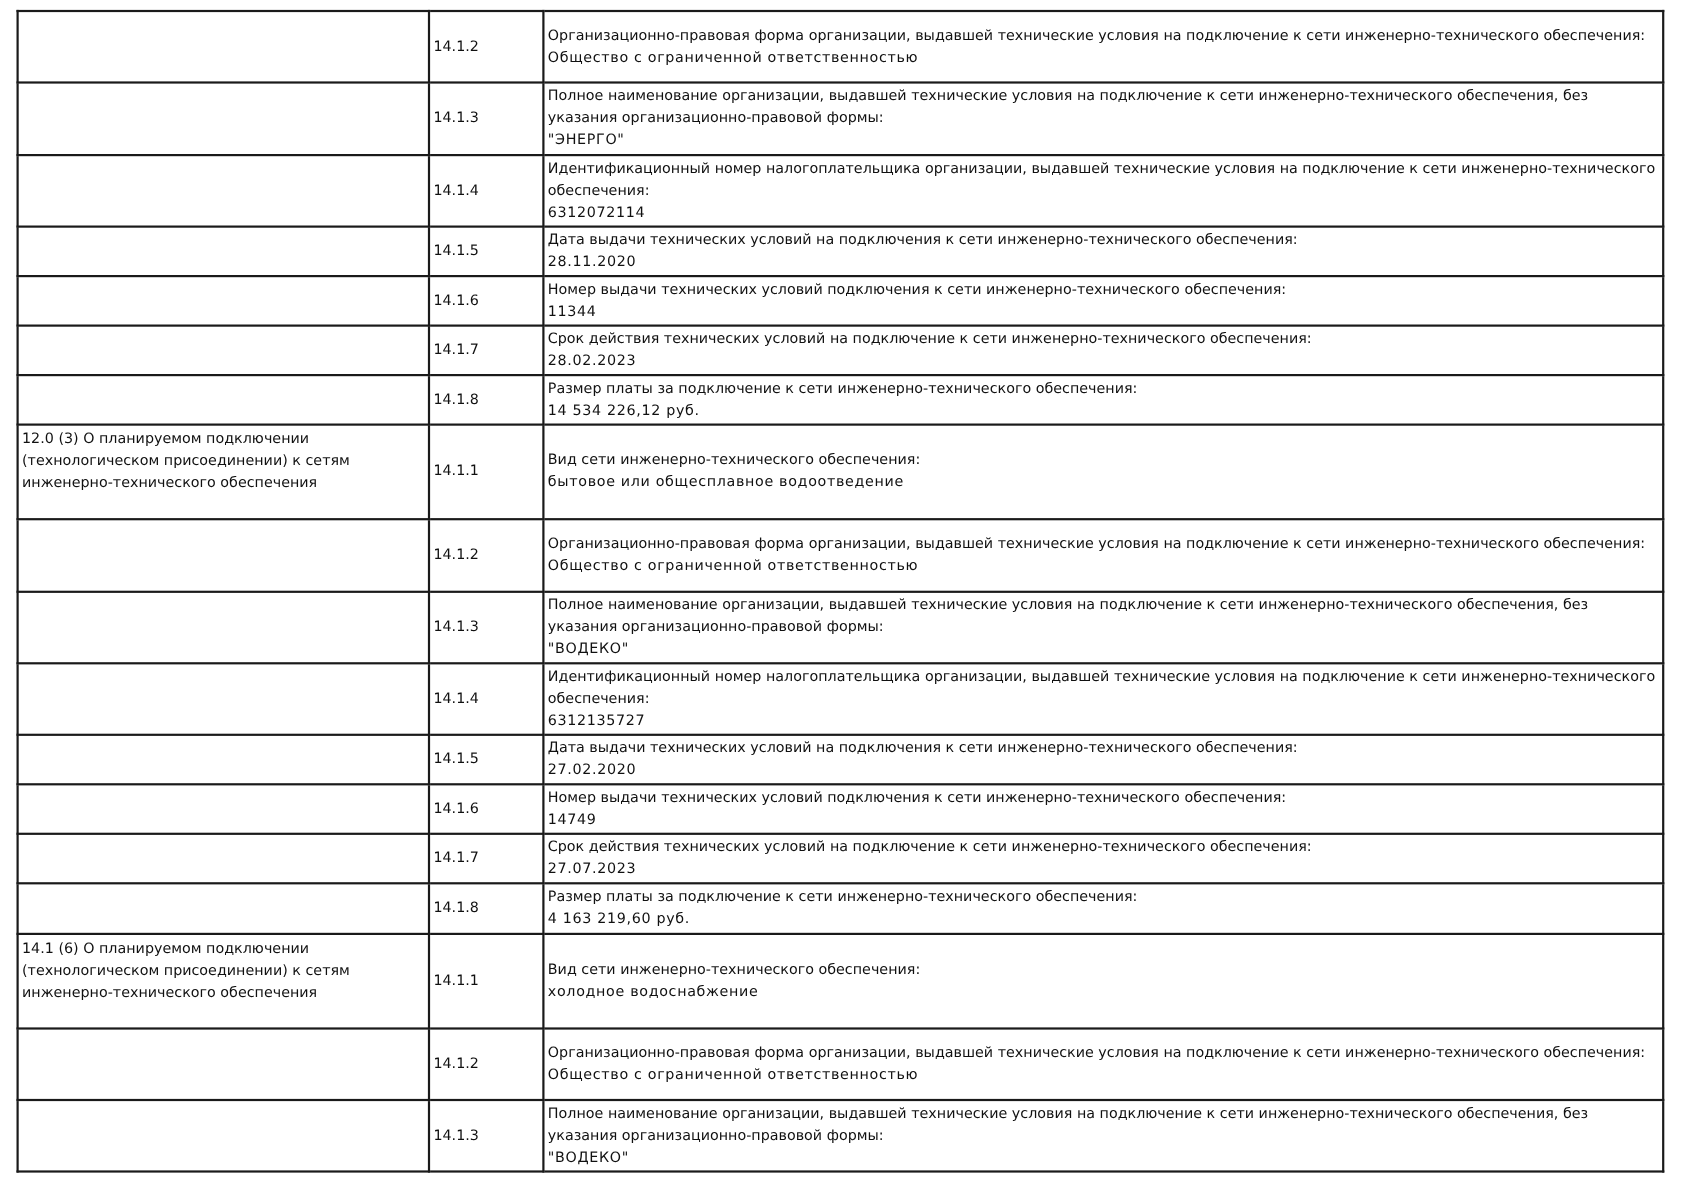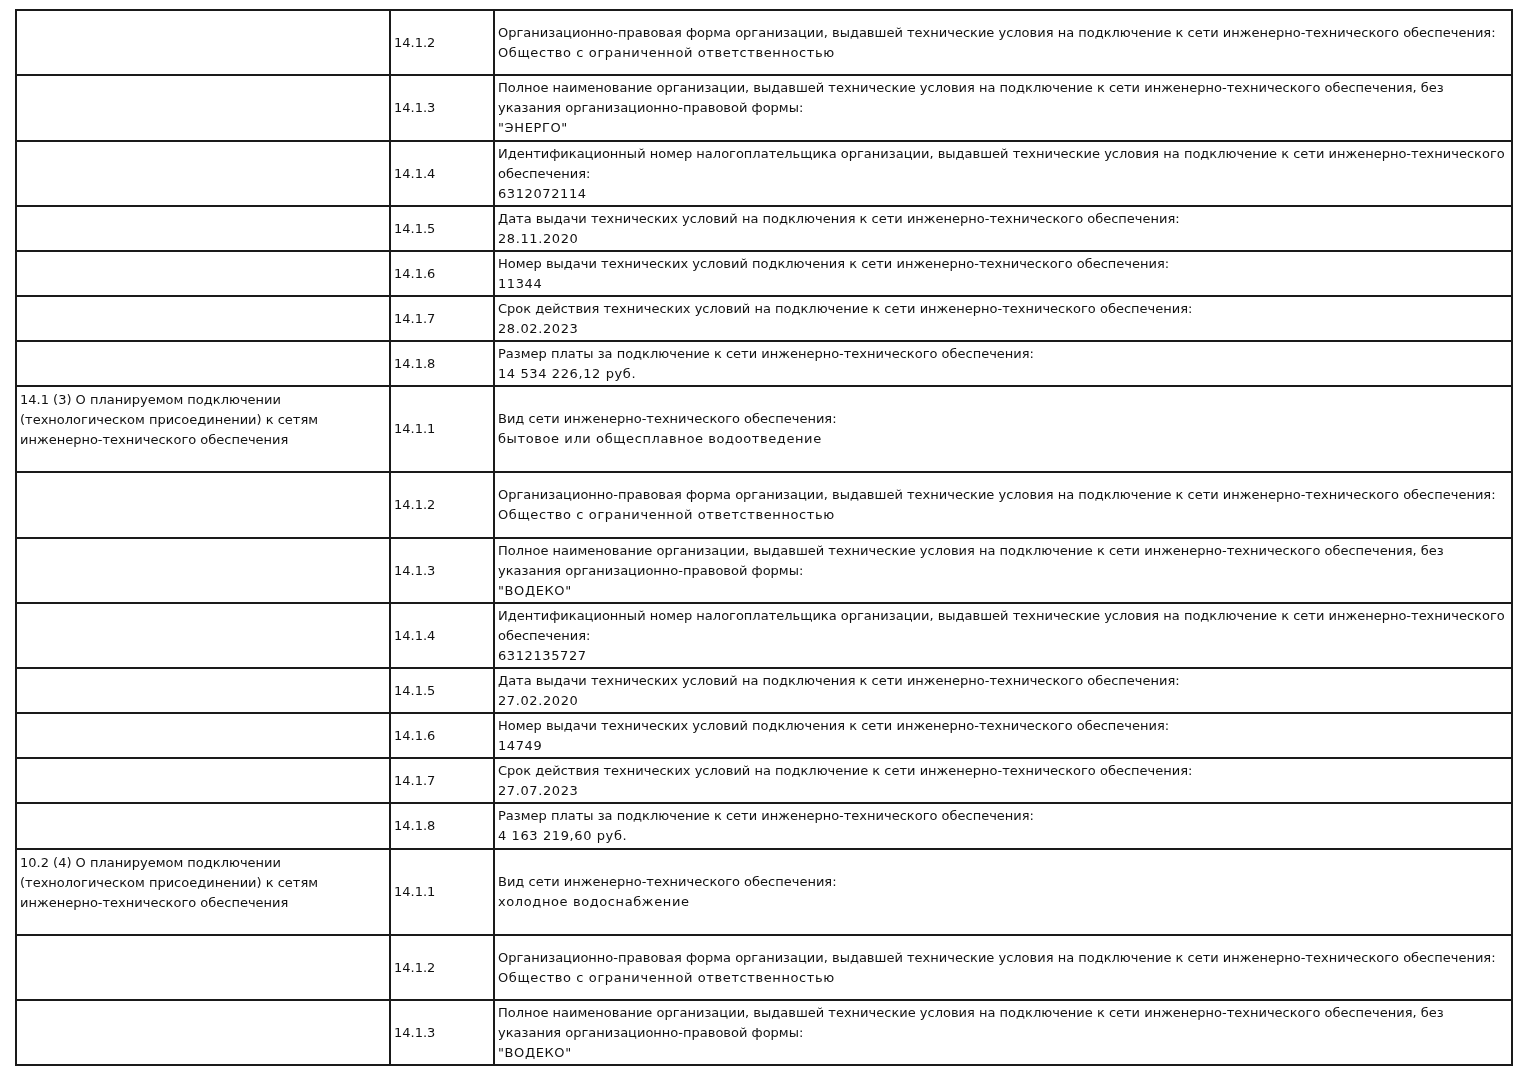--- a/index.html
+++ b/index.html
@@ -91,21 +91,21 @@
         <td></td>
         <td>
           <span class="num">14.1.8</span>
         </td>
         <td>
           <span class="lbl">Размер платы за подключение к сети инженерно-технического обеспечения:</span>
           <span class="val">14 534 226,12 руб.</span>
         </td>
       </tr>
       <tr style="height: 86px;">
-        <td class="sec">14.1 (3) О планируемом подключении (технологическом присоединении) к сетям инженерно-технического обеспечения</td>
+        <td class="sec">12.0 (3) О планируемом подключении (технологическом присоединении) к сетям инженерно-технического обеспечения</td>
         <td>
           <span class="num">14.1.1</span>
         </td>
         <td>
           <span class="lbl">Вид сети инженерно-технического обеспечения:</span>
           <span class="val">бытовое или общесплавное водоотведение</span>
         </td>
       </tr>
       <tr style="height: 66px;">
         <td></td>
@@ -171,21 +171,21 @@
         <td></td>
         <td>
           <span class="num">14.1.8</span>
         </td>
         <td>
           <span class="lbl">Размер платы за подключение к сети инженерно-технического обеспечения:</span>
           <span class="val">4 163 219,60 руб.</span>
         </td>
       </tr>
       <tr style="height: 86px;">
-        <td class="sec">10.2 (4) О планируемом подключении (технологическом присоединении) к сетям инженерно-технического обеспечения</td>
+        <td class="sec">14.1 (6) О планируемом подключении (технологическом присоединении) к сетям инженерно-технического обеспечения</td>
         <td>
           <span class="num">14.1.1</span>
         </td>
         <td>
           <span class="lbl">Вид сети инженерно-технического обеспечения:</span>
           <span class="val">холодное водоснабжение</span>
         </td>
       </tr>
       <tr style="height: 65px;">
         <td></td>

